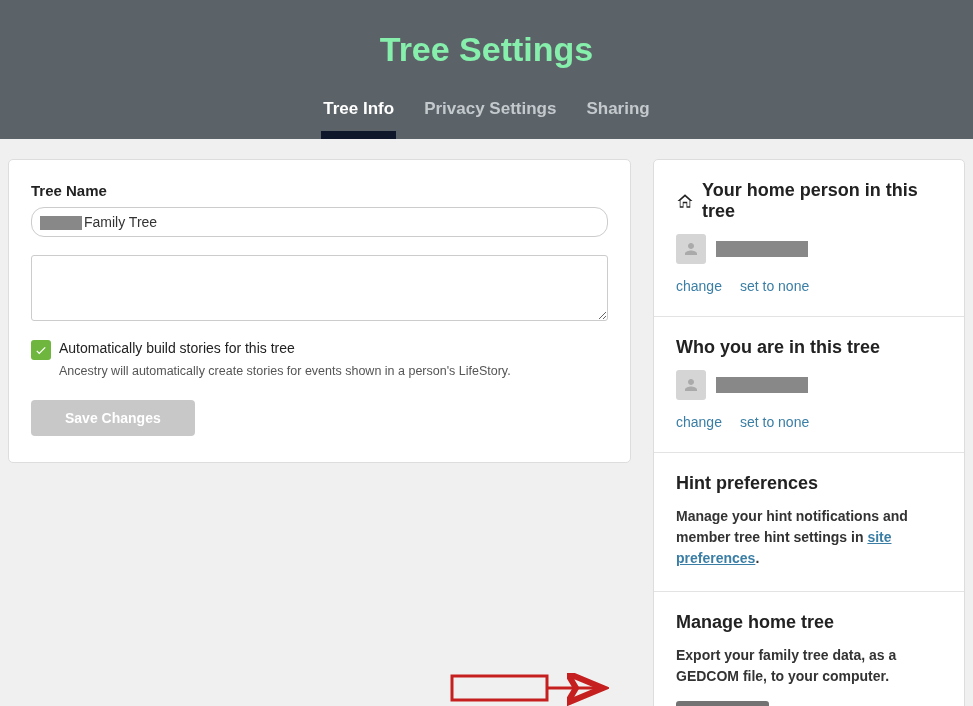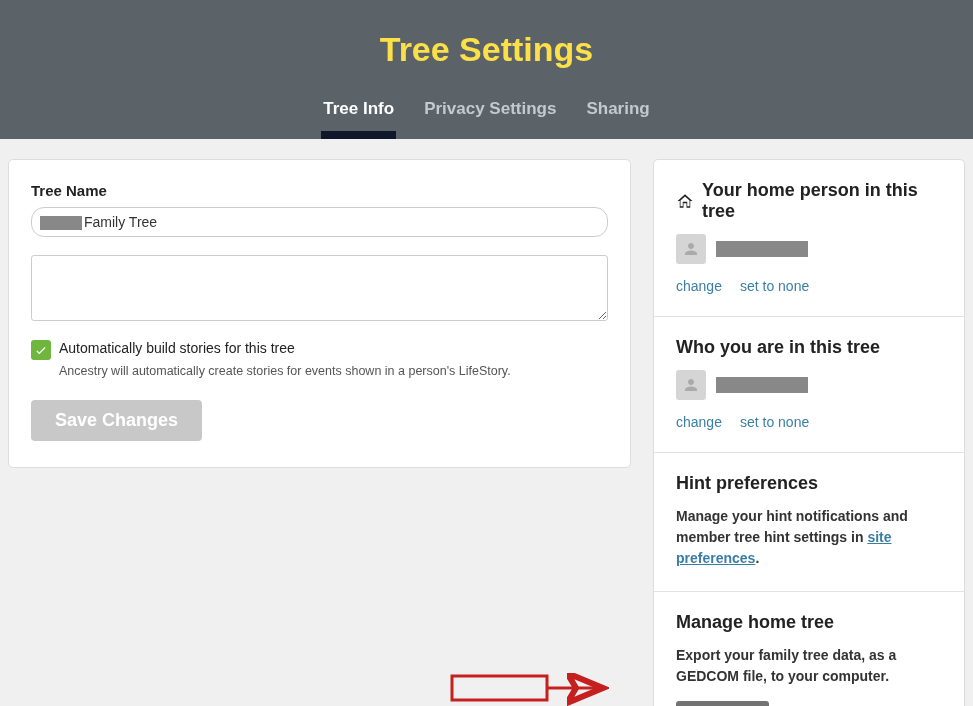--- a/index.html
+++ b/index.html
@@ -8,21 +8,21 @@
     background: #f0f0f0;
     color: #333;
     font-size: 14px;
   }
   .header {
     background: #5b6369;
     padding: 30px 0 0 0;
     text-align: center;
   }
   .header-title {
-    color: #fde047;
+    color: #86efac;
     font-size: 34px;
     font-weight: 700;
     margin-bottom: 22px;
   }
   .tabs {
     display: flex;
     justify-content: center;
     gap: 26px;
   }
   .tab {
@@ -111,22 +111,22 @@
     color: #555;
     margin-left: 28px;
     margin-top: 4px;
   }
   .save-btn {
     margin-top: 22px;
     background: #c8c8c8;
     color: #fff;
     border: none;
     border-radius: 4px;
-    padding: 10px 24px;
-    font-size: 18px;
+    padding: 10px 34px;
+    font-size: 14px;
     font-weight: 700;
     cursor: pointer;
   }
   .right .section {
     padding: 20px 22px 22px 22px;
     border-bottom: 1px solid #e3e3e3;
   }
   .right .section:last-child { border-bottom: none; }
   .section-title {
     font-weight: 700;

